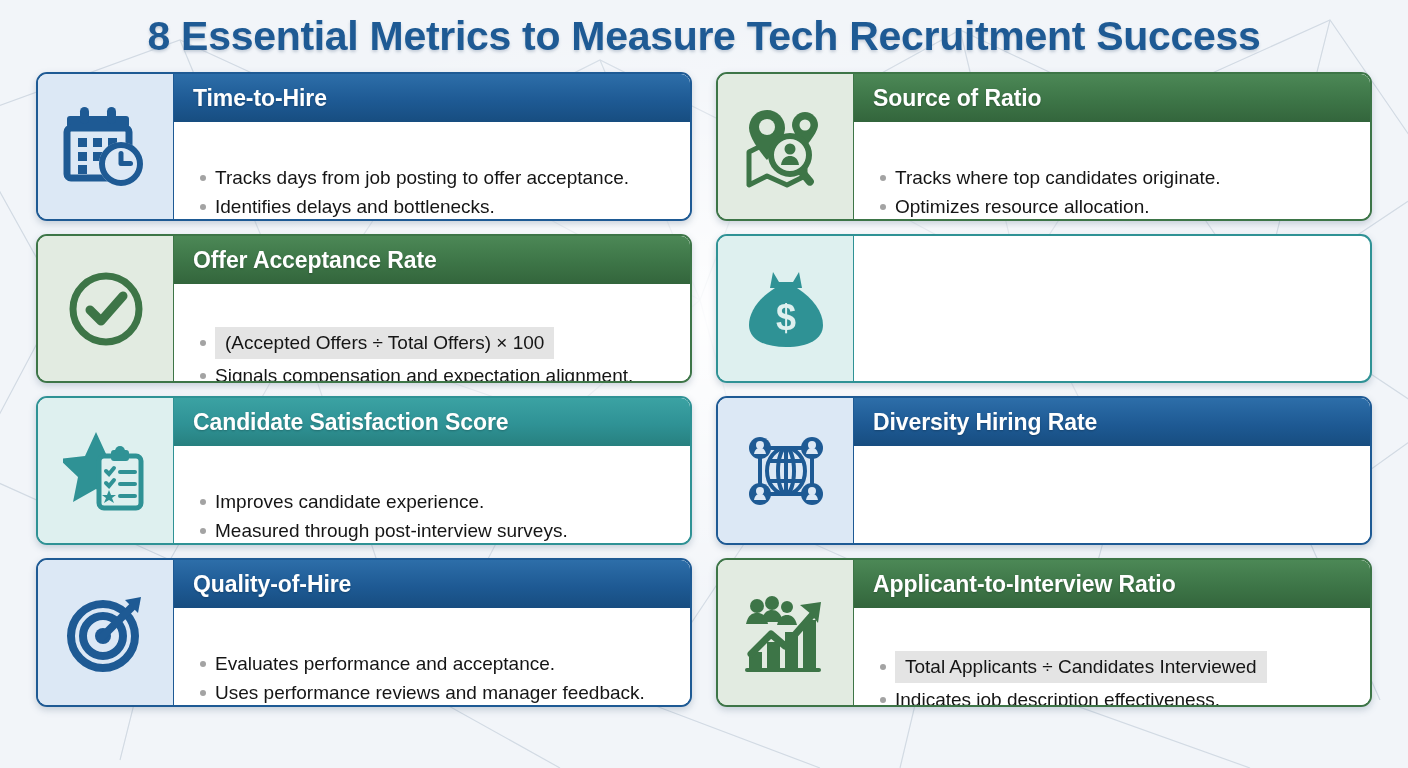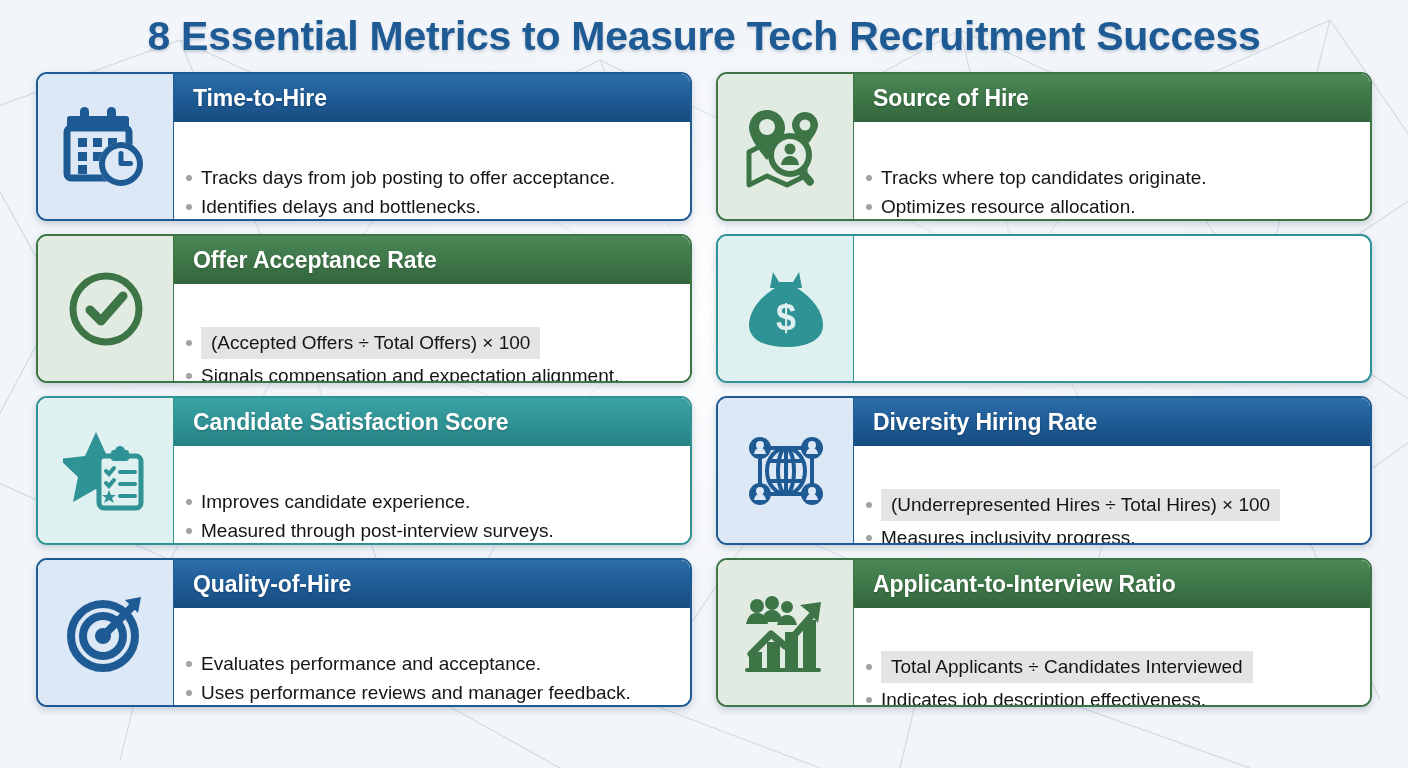--- a/index.html
+++ b/index.html
@@ -112,21 +112,21 @@
     white-space: nowrap;
     background: linear-gradient(180deg,
                 var(--accent-lt) 0%,
                 var(--accent) 55%,
                 var(--accent-dk) 100%);
     text-shadow: 0 1px 2px rgba(0,0,0,0.22);
   }
 
   .bullets {
     flex: 1 1 auto;
-    padding: 9px 12px 9px 12px;
+    padding: 9px 12px 9px 26px;
     display: flex;
     flex-direction: column;
     justify-content: center;
     gap: 4px;
   }
 
   .bullet {
     display: flex;
     align-items: center;
     font-size: 19px;
@@ -238,21 +238,21 @@
             <path d="M62,6 C55,6 49,12 49,19 C49,27 62,41 62,41 C62,41 75,27 75,19 C75,12 69,6 62,6 Z"></path>
             <circle cx="62" cy="19" r="5.5" fill="#e2ebe1"></circle>
             <circle cx="47" cy="49" r="19" fill="#e2ebe1" stroke="#3d7547" stroke-width="6"></circle>
             <circle cx="47" cy="43" r="5.5"></circle>
             <path d="M38,59 C39,52 43,50 47,50 C51,50 55,52 56,59 Z"></path>
             <rect x="59" y="61" width="8" height="20" rx="4" transform="rotate(-40 63 71)"></rect>
           </g>
         </svg>
       </div>
       <div class="card-body">
-        <div class="card-header">Source of Hire</div>
+        <div class="card-header">Source of Ratio</div>
         <div class="bullets">
           <div class="bullet">
             <span class="dot"></span>
             <span class="txt">Tracks where top candidates originate.</span>
           </div>
           <div class="bullet">
             <span class="dot"></span>
             <span class="txt">Optimizes resource allocation.</span>
           </div>
         </div>
@@ -351,30 +351,20 @@
               <path d="M63,24 C64,19 66,18 69,18 C72,18 74,19 75,24 Z"></path>
             <circle cx="17" cy="61" r="4"></circle>
               <path d="M11,70 C12,65 14,64 17,64 C20,64 22,65 23,70 Z"></path>
             <circle cx="69" cy="61" r="4"></circle>
               <path d="M63,70 C64,65 66,64 69,64 C72,64 74,65 75,70 Z"></path>
           </g>
         </svg>
       </div>
       <div class="card-body">
         <div class="card-header">Diversity Hiring Rate</div>
-        <div class="bullets">
-          <div class="bullet formula">
-            <span class="dot"></span>
-            <span class="txt">(Underrepresented Hires ÷ Total Hires) × 100</span>
-          </div>
-          <div class="bullet">
-            <span class="dot"></span>
-            <span class="txt">Measures inclusivity progress.</span>
-          </div>
-        </div>
       </div>
     </div>
 
     <div class="card blue">
       <div class="icon-panel">
         <svg width="86" height="82" viewBox="0 0 86 82">
           <g fill="none" stroke="#1e5a94">
             <circle cx="40" cy="44" r="32" stroke-width="8"></circle>
             <circle cx="40" cy="44" r="20" stroke-width="8"></circle>
           </g>

